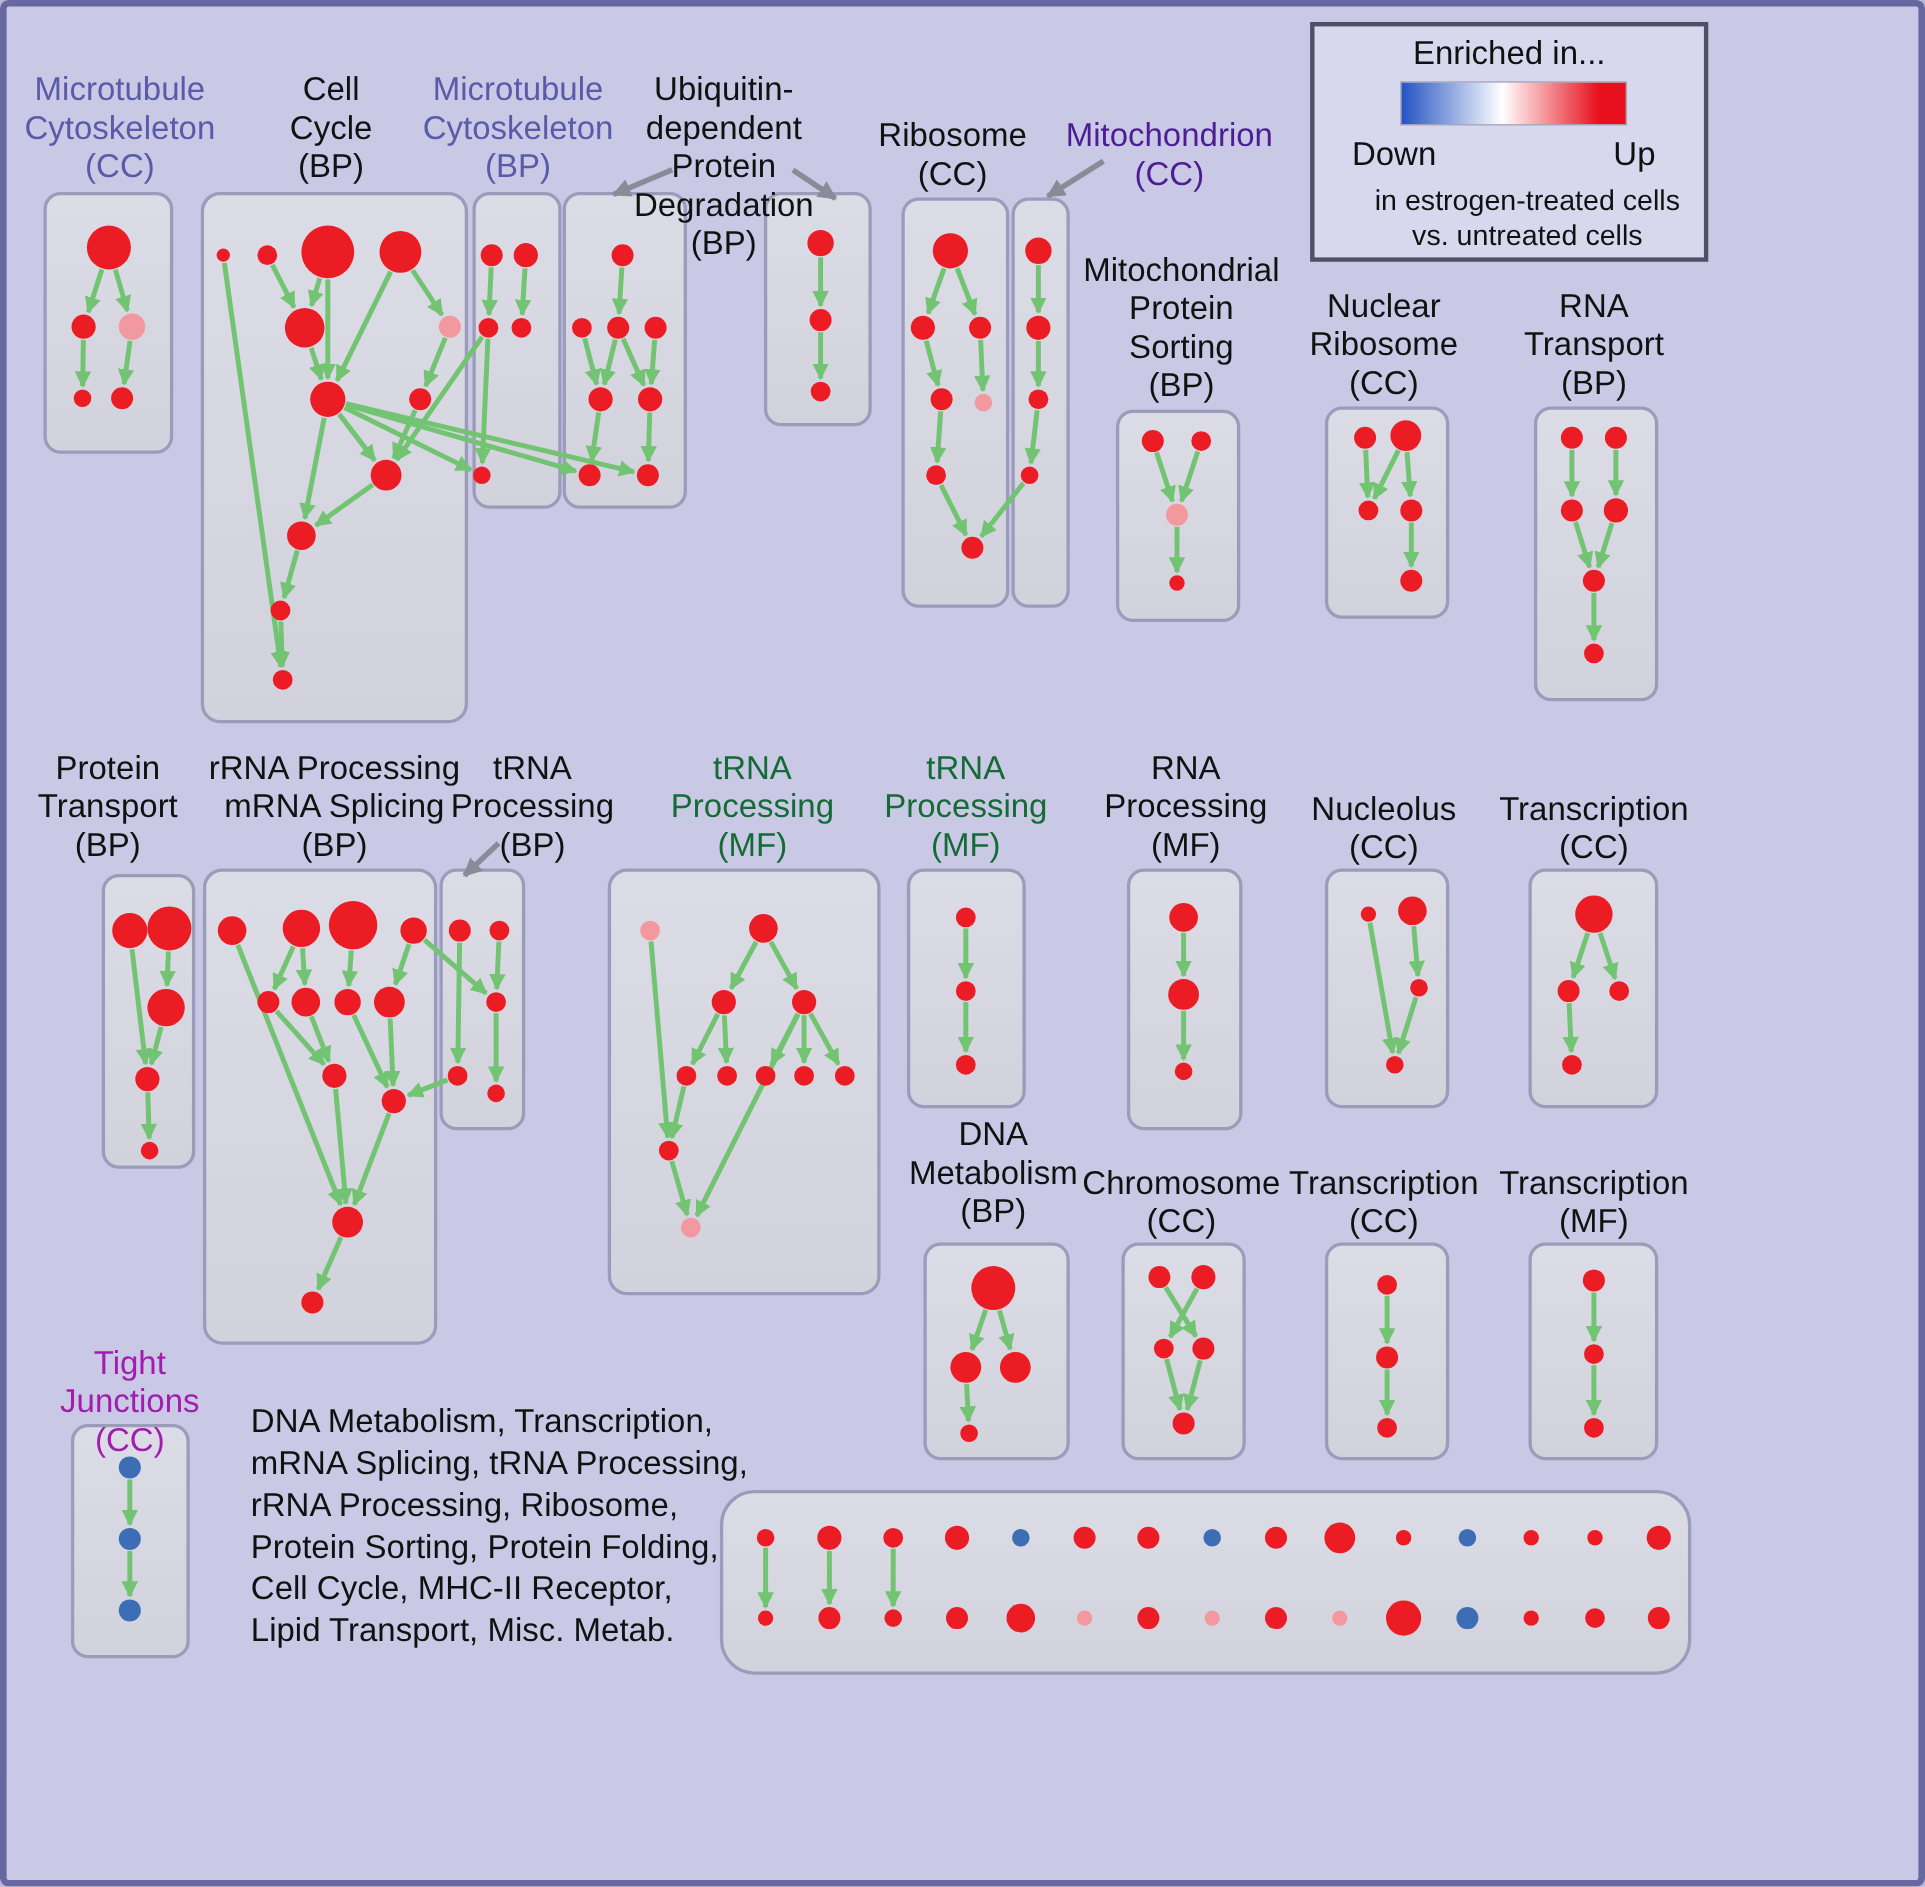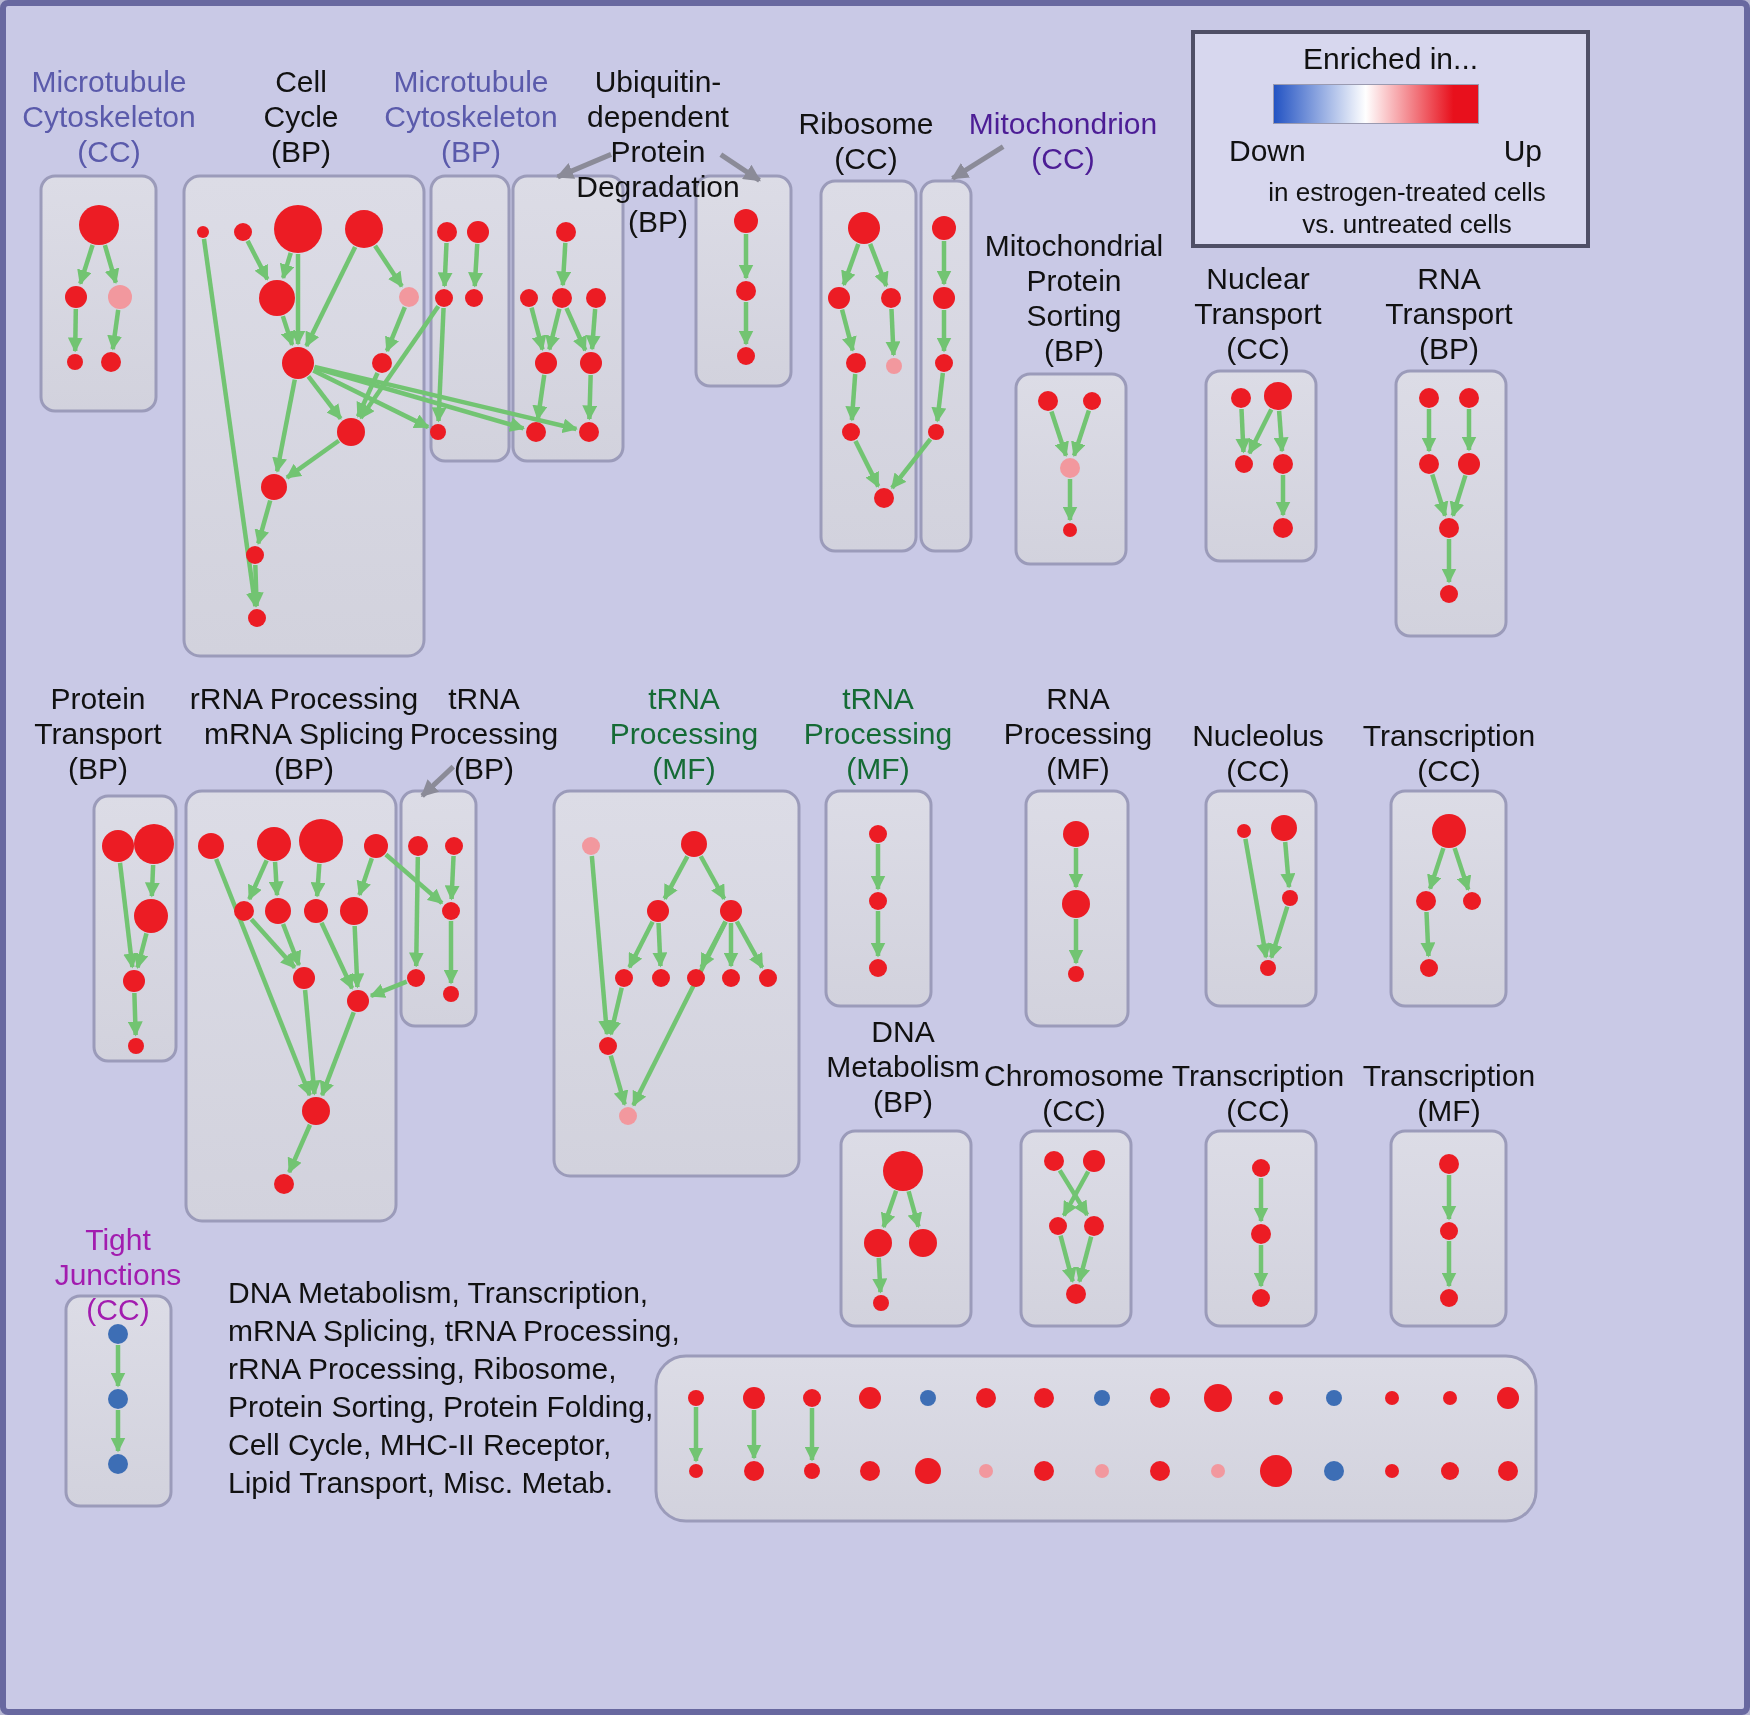--- a/index.html
+++ b/index.html
@@ -14,21 +14,21 @@
   .glabel {
     position:absolute; font-size:30px; line-height:35px;
     text-align:center; white-space:pre-line;
   }
   .misc-note {
     position:absolute; left:222px; top:1268px; width:490px;
     font-size:30px; line-height:38px; color:#111111;
     white-space:pre-line; text-align:left; z-index:2;
   }
   .legend {
-    position:absolute; left:1185px; top:24px; width:399px; height:218px;
+    position:absolute; left:1185px; top:14px; width:362px; height:218px;
     background:#d7d7ee; border:4px solid #4f4f66; z-index:3; color:#111111;
   }
   .legend-title { position:absolute; top:8px; width:100%; text-align:center; font-size:30px; }
   .legend-bar { position:absolute; left:78px; top:50px; width:206px; height:40px; border:1px solid #9a9ab0; }
   .legend-down { position:absolute; left:34px; top:100px; font-size:30px; }
   .legend-up { position:absolute; right:44px; top:100px; font-size:30px; }
   .legend-sub { position:absolute; top:142px; width:100%; text-align:center; font-size:26px; line-height:32px;padding-left:33px; }
 </style>
 </head>
 <body>
@@ -369,21 +369,21 @@
 (BP)</div>
       <div class="glabel" style="left: 775px; top: 100px; width: 170px; color: rgb(17, 17, 17);">Ribosome
 (CC)</div>
       <div class="glabel" style="left: 942px; top: 100px; width: 230px; color: #4c1d95;">Mitochondrion
 (CC)</div>
       <div class="glabel" style="left: 963px; top: 222px; width: 210px; color: rgb(17, 17, 17);">Mitochondrial
 Protein
 Sorting
 (BP)</div>
       <div class="glabel" style="left: 1167px; top: 255px; width: 170px; color: rgb(17, 17, 17);">Nuclear
-Transport
+Ribosome
 (CC)</div>
       <div class="glabel" style="left: 1358px; top: 255px; width: 170px; color: rgb(17, 17, 17);">RNA
 Transport
 (BP)</div>
       <div class="glabel" style="left: 7px; top: 675px; width: 170px; color: rgb(17, 17, 17);">Protein
 Transport
 (BP)</div>
       <div class="glabel" style="left: 173px; top: 675px; width: 250px; color: rgb(17, 17, 17);">rRNA Processing
 mRNA Splicing
 (BP)</div>

